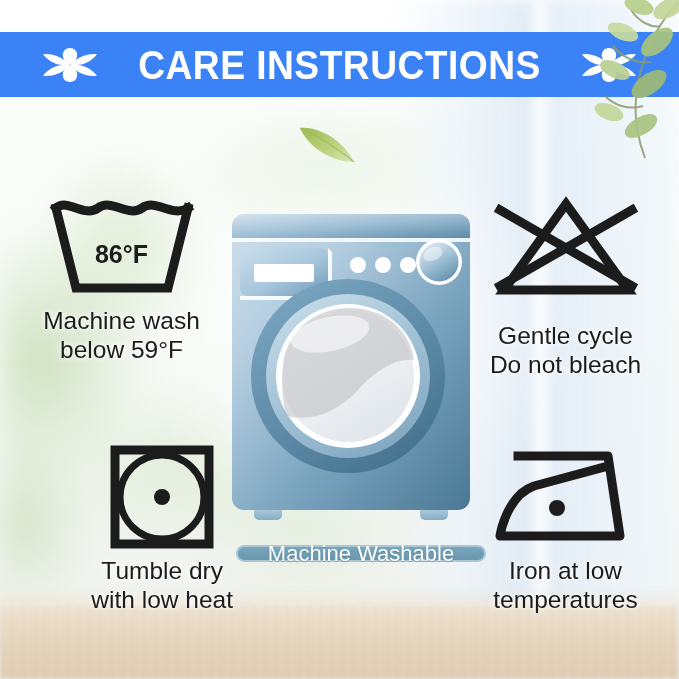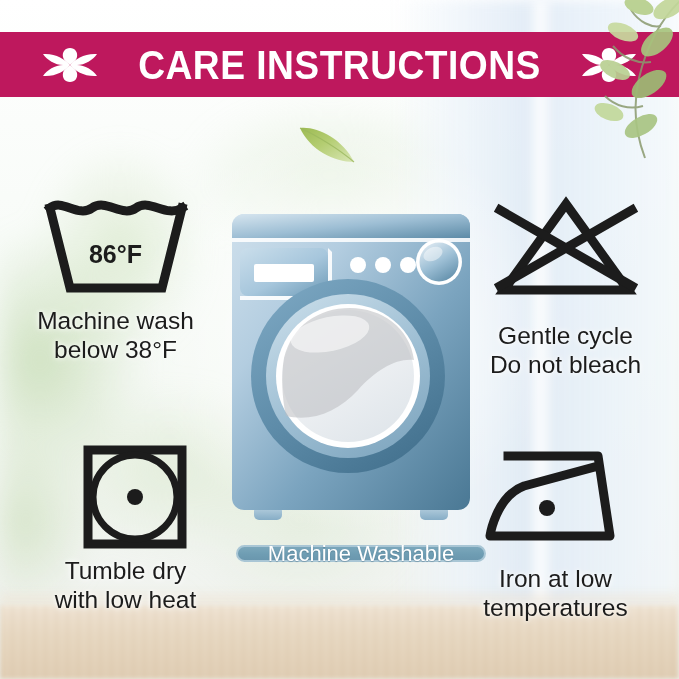--- a/index.html
+++ b/index.html
@@ -84,21 +84,21 @@
     left: 0; right: 0; bottom: 74px; height: 16px;
     background: linear-gradient(to bottom, rgba(240,235,226,0) 0%, rgba(238,228,212,0.85) 100%);
     filter: blur(4px);
   }
 
   
   .banner {
     position: absolute;
     left: 0; top: 32px;
     width: 679px; height: 65px;
-    background: #be185d;
+    background: #3b82f6;
     display: flex;
     align-items: center;
     justify-content: center;
     gap: 24px;
     z-index: 6;
   }
   .banner-title {
     color: #ffffff;
     font-size: 40px;
     font-weight: bold;
@@ -126,24 +126,24 @@
   .cell .caption {
     margin-top: 8px;
     text-align: center;
     color: #1c1c1c;
     font-size: 24.5px;
     line-height: 1.17;
     white-space: pre-line;
     text-shadow: 0 0 4px rgba(255,255,255,0.95), 0 0 9px rgba(255,255,255,0.85);
   }
 
-  #cell-wash    { left: 8px;  top: 194px; width: 215px; }
+  #cell-wash    { left: 14px;  top: 194px; width: 215px; }
   #cell-bleach  { left: 458px; top: 194px; width: 215px; gap: 15px; }
-  #cell-dry     { left: 18px;  top: 444px; width: 215px; }
-  #cell-iron    { left: 448px; top: 444px; width: 215px; gap: 8px; }
+  #cell-dry     { left: 18px;  top: 444px; width: 215px; align-items: flex-end; }
+  #cell-iron    { left: 458px; top: 444px; width: 215px; }
 
   .tub-temp {
     position: absolute;
     left: 0; right: 0; top: 46px;
     text-align: center;
     font-size: 25px;
     font-weight: bold;
     color: #1c1c1c;
   }
   .sym-wrap { position: relative; width: 160px; height: 105px; }
@@ -321,21 +321,21 @@
 
   <div class="cell" id="cell-wash">
     <div class="sym-wrap">
       <svg class="sym" width="160" height="105" viewBox="0 0 160 105">
         <path d="M14 14 C26 4, 42 24, 56 14 C70 4, 86 24, 100 14 C114 4, 130 24, 146 14" stroke="#1c1c1c" stroke-width="9" fill="none" stroke-linecap="square"></path>
         <path d="M14 14 L34 94 L126 94 L146 14" stroke="#1c1c1c" stroke-width="9" fill="none" stroke-linejoin="miter" stroke-linecap="square"></path>
       </svg>
       <div class="tub-temp">86°F</div>
     </div>
     <div class="caption">Machine wash
-below 38°F</div>
+below 59°F</div>
   </div>
 
   <div class="cell" id="cell-bleach">
     <div class="sym-wrap">
       <svg class="sym" width="160" height="105" viewBox="0 0 160 105">
         <path d="M80 10 L142 96 L18 96 Z" stroke="#1c1c1c" stroke-width="9" fill="none" stroke-linejoin="miter"></path>
         <path d="M14 16 L146 92" stroke="#1c1c1c" stroke-width="9" fill="none" stroke-linecap="square"></path>
         <path d="M146 16 L14 92" stroke="#1c1c1c" stroke-width="9" fill="none" stroke-linecap="square"></path>
       </svg>
     </div>

